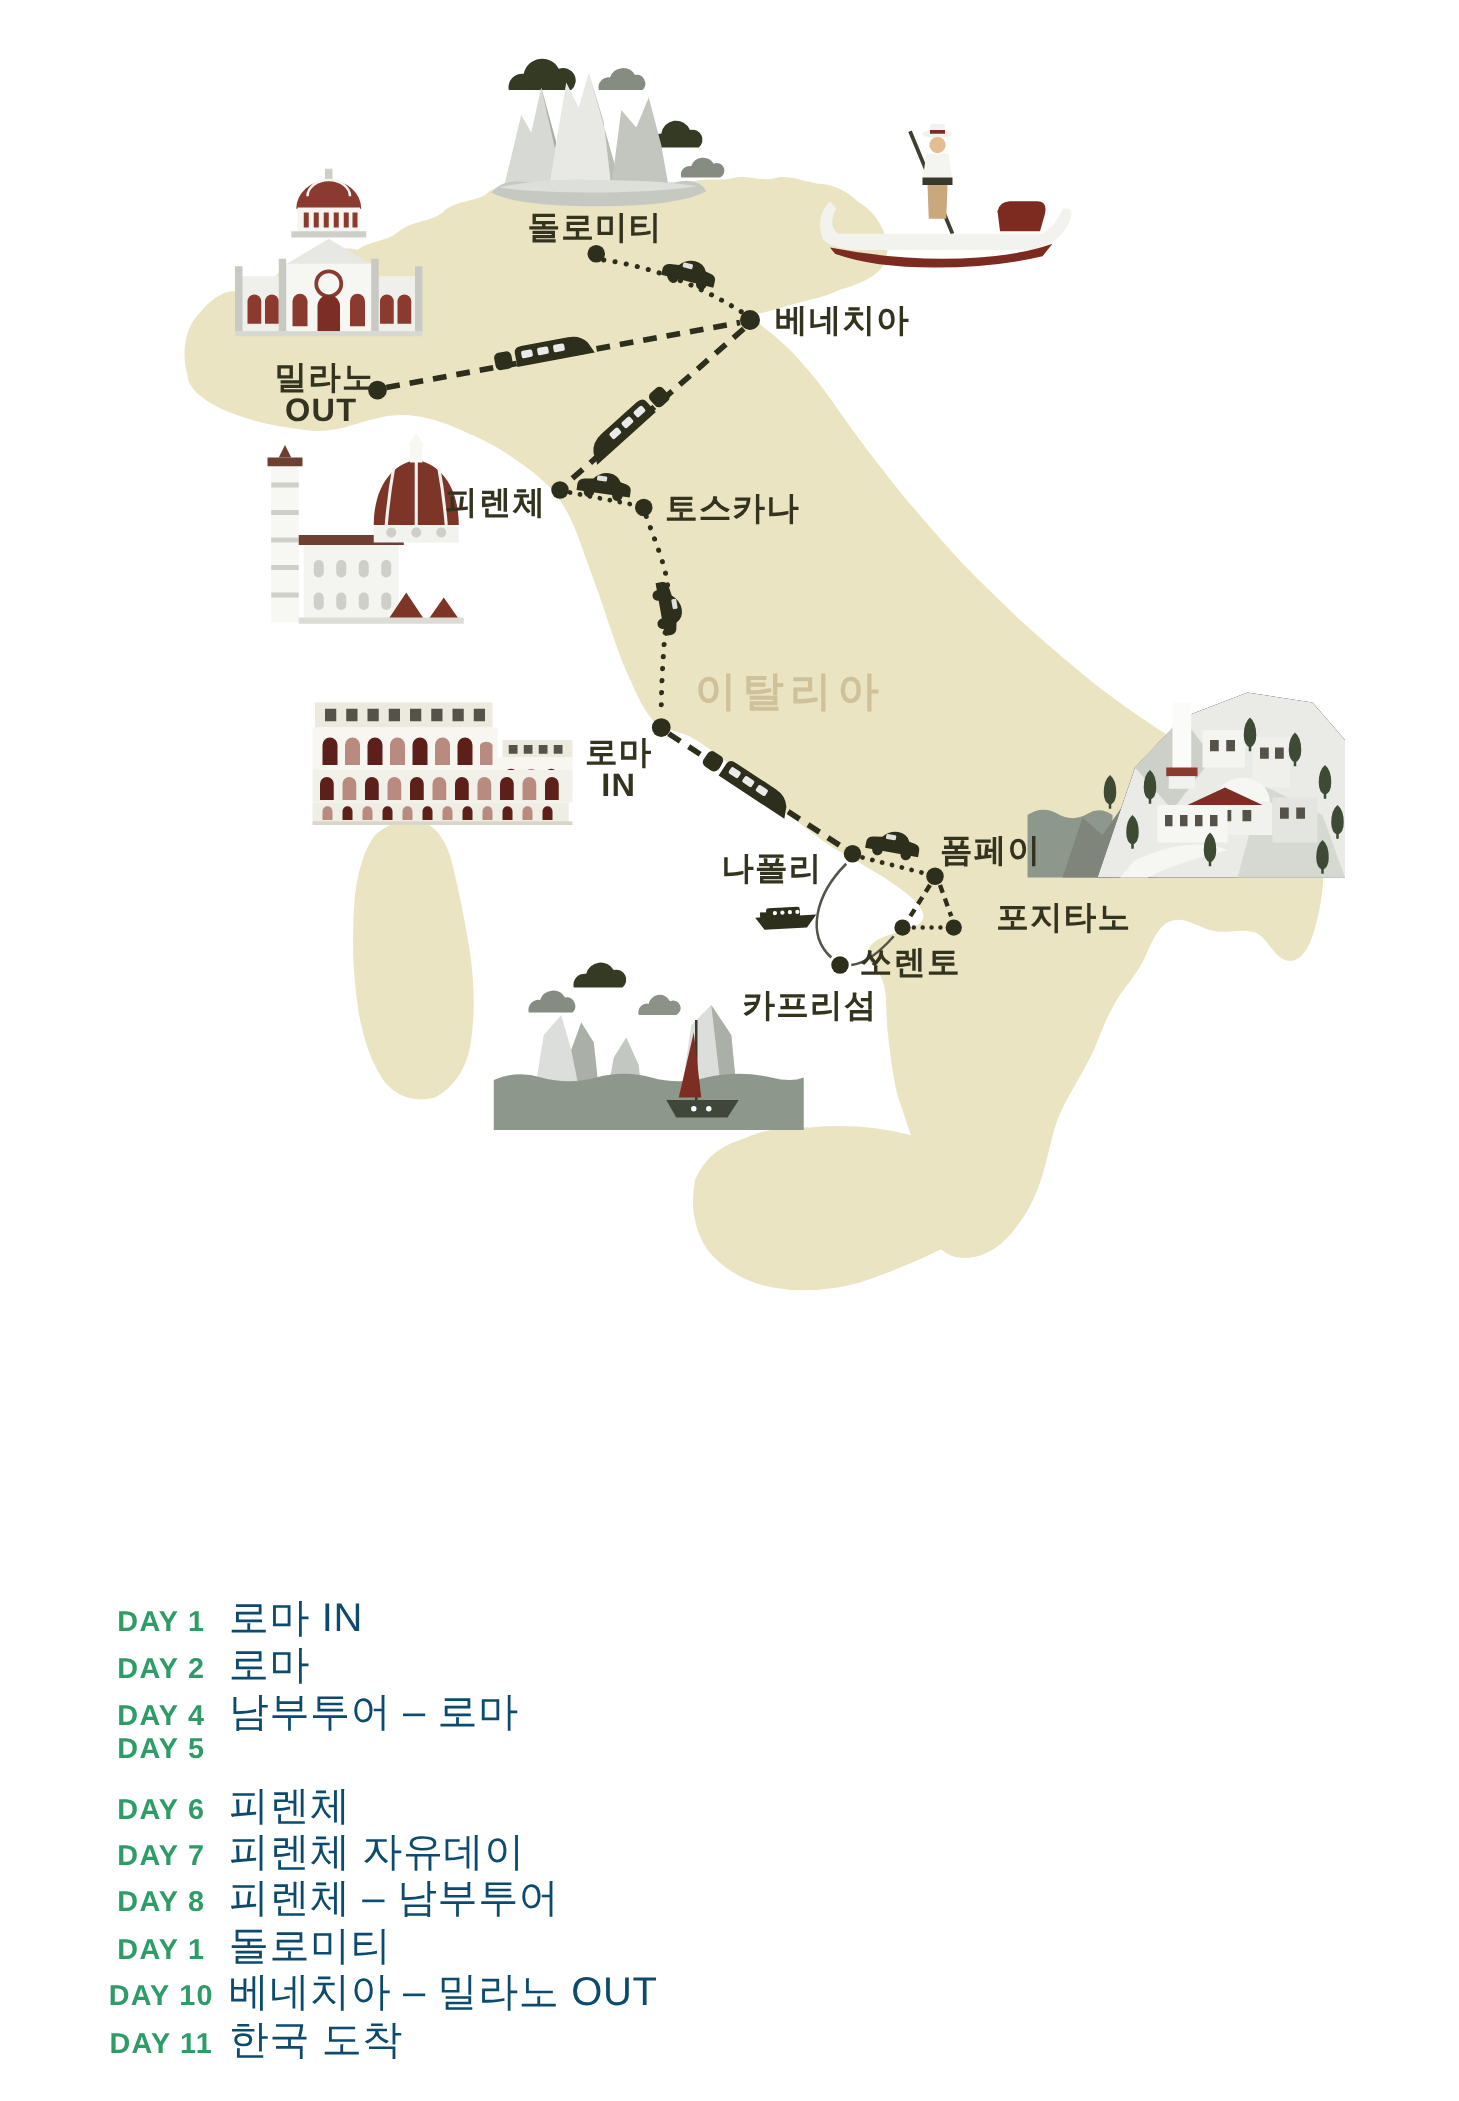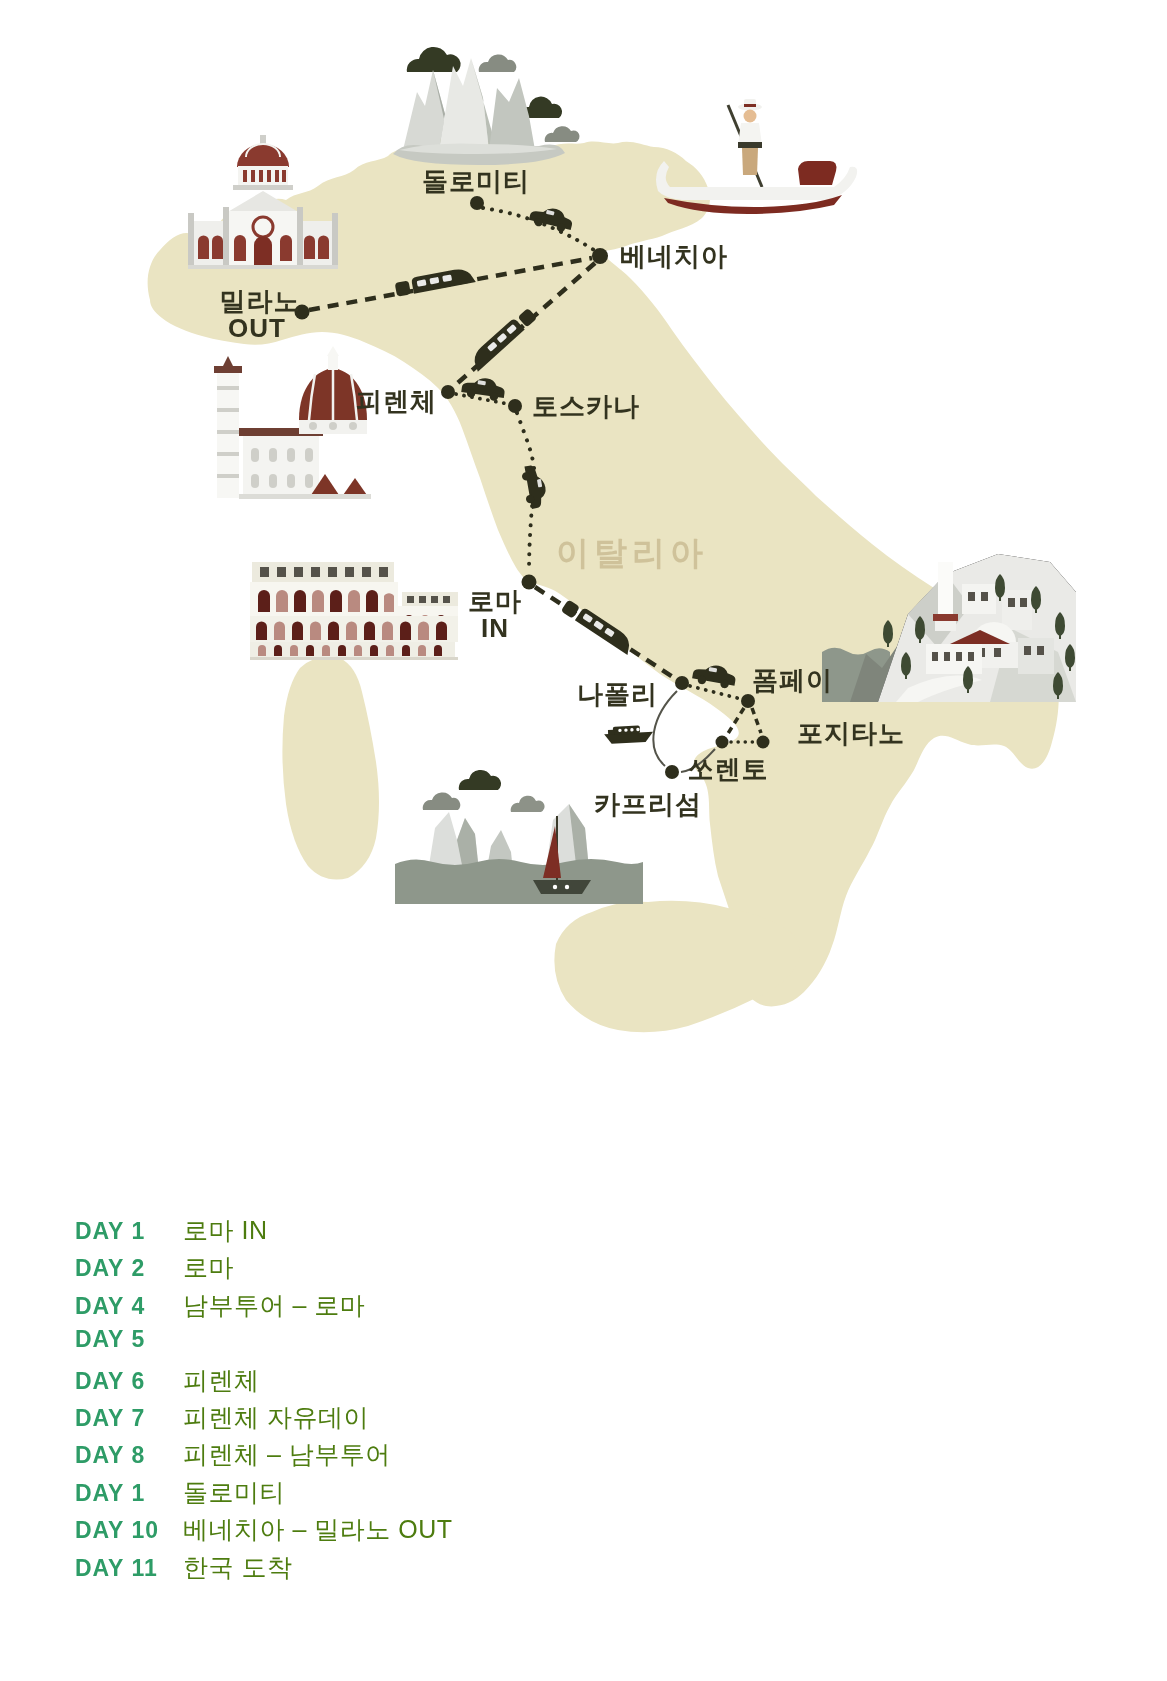--- a/index.html
+++ b/index.html
@@ -2,25 +2,25 @@
 <html><head>
 <meta charset="utf-8">
 <style>
   html,body{margin:0;padding:0;background:#fff;}
   .page{position:relative;width:1167px;height:1672px;background:#ffffff;overflow:hidden;
         font-family:"Liberation Sans",sans-serif;}
   .map-wrap{position:absolute;left:0;top:0;width:1167px;height:1130px;}
   svg text{font-family:"Liberation Sans",sans-serif;}
   .city-label{font-size:26px;font-weight:800;fill:#33331f;letter-spacing:1px;}
   .country-label{font-size:33px;font-weight:800;fill:#cfc29a;letter-spacing:5px;}
-  .itinerary{position:absolute;left:75px;top:1214px;}
+  .itinerary{position:absolute;left:75px;top:1273px;text-align:center;}
   .it-row{display:flex;align-items:baseline;height:37.4px;}
   .it-day{display:inline-block;min-width:108px;font-size:23px;font-weight:700;
           color:#2e9c67;letter-spacing:1px;white-space:nowrap;}
-  .it-desc{font-size:25px;font-weight:400;color:#4d7c0f;letter-spacing:0.5px;white-space:nowrap;}
+  .it-desc{font-size:32px;font-weight:400;color:#0c4a6e;letter-spacing:0.5px;white-space:nowrap;}
 </style>
 </head>
 <body>
 
 <div class="page">
 
   <div class="map-wrap">
   <svg width="1167" height="1130" viewBox="0 0 1167 1130" xmlns="http://www.w3.org/2000/svg">
     <defs>
       <g id="train">

